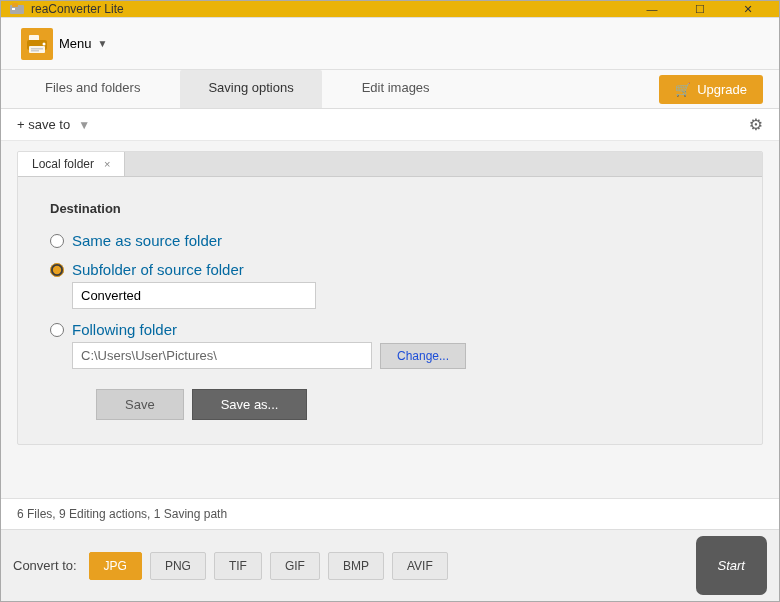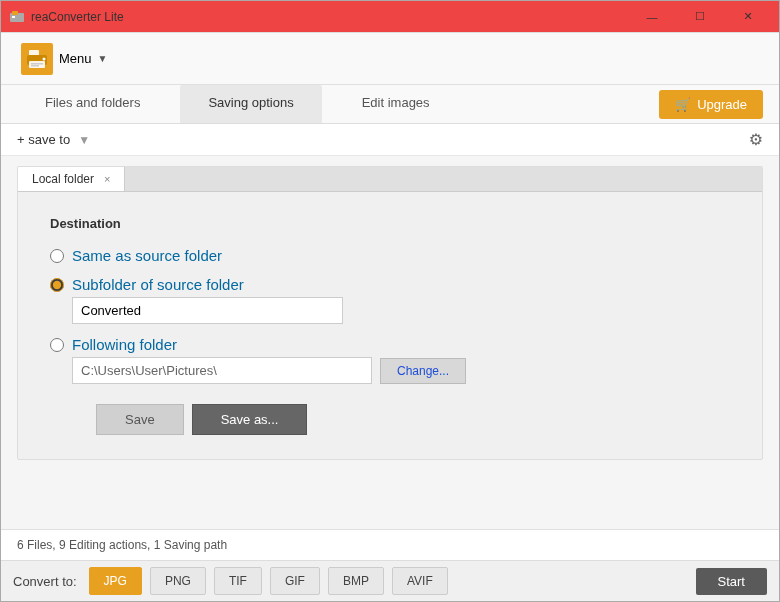--- a/index.html
+++ b/index.html
@@ -10,22 +10,22 @@
       width: 780px;
       height: 602px;
       overflow: hidden;
       border: 1px solid #aaa;
       display: flex;
       flex-direction: column;
     }
 
     
     .title-bar {
-      background: #ef4444;
-      height: 32px;
+      background: #eab308;
+      height: 17px;
       display: flex;
       align-items: center;
       justify-content: space-between;
       padding: 0 8px;
       border-bottom: 1px solid #ddd;
       flex-shrink: 0;
     }
     .title-bar-left {
       display: flex;
       align-items: center;
@@ -221,21 +221,21 @@
       accent-color: #e8a020;
       width: 14px;
       height: 14px;
       cursor: pointer;
     }
     .radio-label {
       font-size: 15px;
       color: #0369a1;
     }
     .text-input {
-      width: 271px;
+      width: 244px;
       padding: 5px 8px;
       border: 1px solid #ccc;
       background: #fff;
       font-size: 13px;
       margin-left: 22px;
       margin-top: 4px;
     }
     .folder-input-row {
       display: flex;
       align-items: center;
@@ -319,27 +319,28 @@
       color: #444;
       border-radius: 2px;
     }
     .format-btn.active {
       background: #e8a020;
       color: #fff;
       border-color: #e8a020;
     }
     .start-btn {
       margin-left: auto;
-      padding: 6px 22px;
+      padding: 22px 22px;
       background: #5a5a5a;
       color: #fff;
       border: none;
       font-size: 13px;
       cursor: pointer;
-      border-radius: 2px;
+      border-radius: 7px;
+      font-style: italic;
     }
 
     .divider-btn {
       padding: 0 4px;
       border: none;
       background: transparent;
       cursor: pointer;
       color: #999;
       font-size: 12px;
     }

